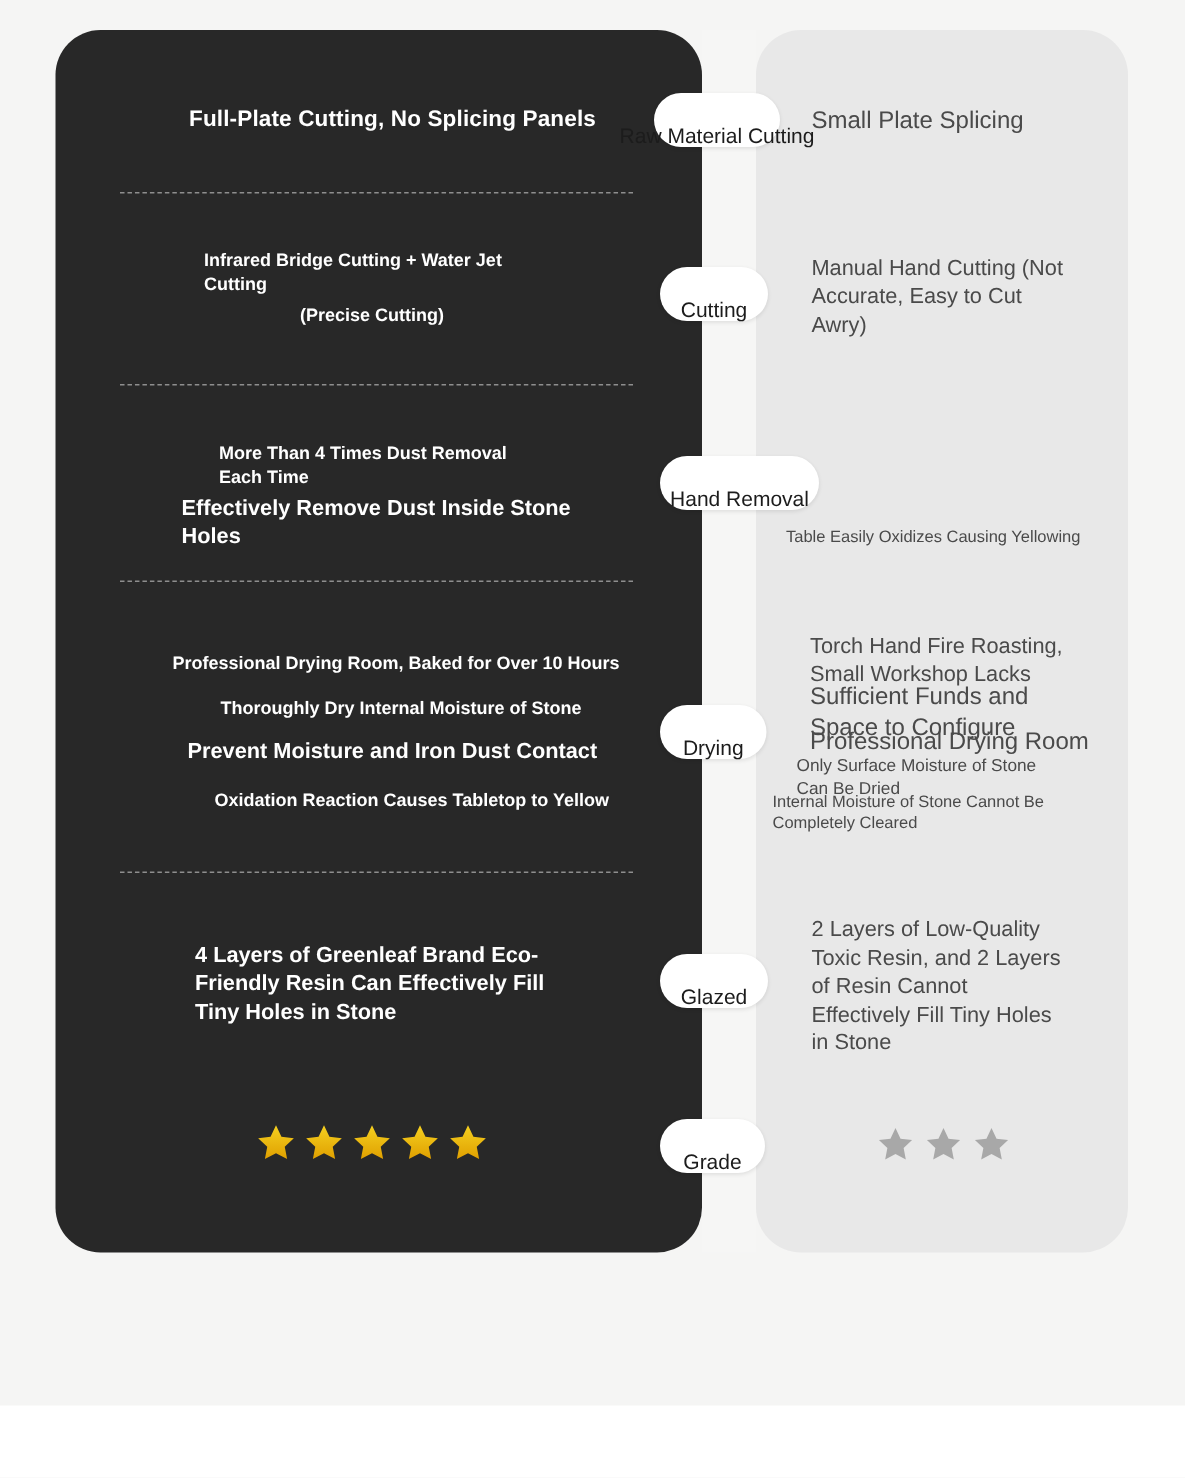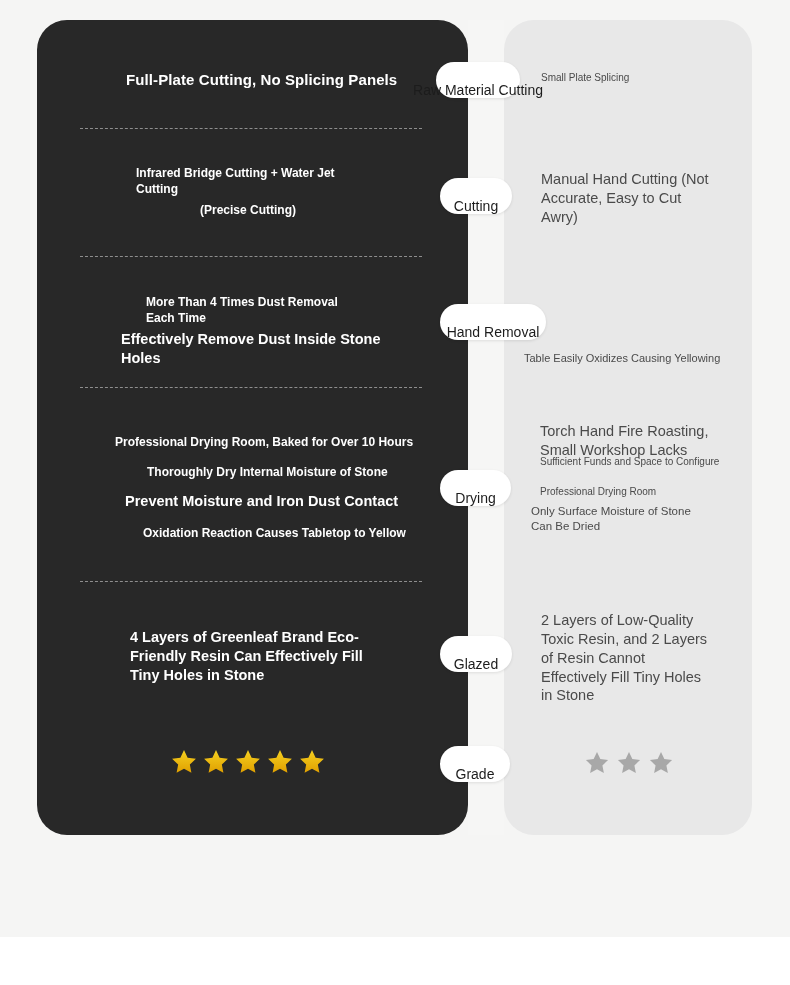--- a/index.html
+++ b/index.html
@@ -97,21 +97,21 @@
   
   .con-text {
     position: absolute;
     color: #4a4a4a;
     line-height: 1.30;
   }
   .con-lg {
     font-size: 14.5px;
   }
   .con-md {
-    font-size: 10px;
+    font-size: 16px;
   }
   .con-sm {
     font-size: 11.5px;
   }
   .con-xs {
     font-size: 11px;
   }
 
   
   .stars {
@@ -175,20 +175,21 @@
   <div class="pro-text pro-reg" style="left:143px; top:526px; width:270px;">Oxidation Reaction Causes Tabletop to Yellow</div>
 
   <div class="con-text con-lg" style="left:540px; top:422px; width:180px;">Torch Hand Fire Roasting, Small Workshop Lacks</div>
 
   <div class="con-text con-md" style="left:540px; top:455px; width:180px;">Sufficient Funds and Space to Configure</div>
 
   <div class="con-text con-md" style="left:540px; top:485px; width:190px;">Professional Drying Room</div>
 
   <div class="con-text con-sm" style="left:531px; top:504px; width:180px;">Only Surface Moisture of Stone Can Be Dried</div>
 
+  <div class="con-text con-xs" style="left:515px; top:528px; width:200px;">Internal Moisture of Stone Cannot Be Completely Cleared</div>
 
   <div class="pill" style="left:440px; top:470px; width:71px;">
     <span>Drying</span>
   </div>
 
   <div class="pro-text pro-strong" style="left:130px; top:628px; width:240px;">4 Layers of Greenleaf Brand Eco-Friendly Resin Can Effectively Fill Tiny Holes in Stone</div>
 
   <div class="con-text con-lg" style="left:541px; top:611px; width:170px;">2 Layers of Low-Quality Toxic Resin, and 2 Layers of Resin Cannot Effectively Fill Tiny Holes in Stone</div>
 
   <div class="pill" style="left:440px; top:636px; width:72px;">

